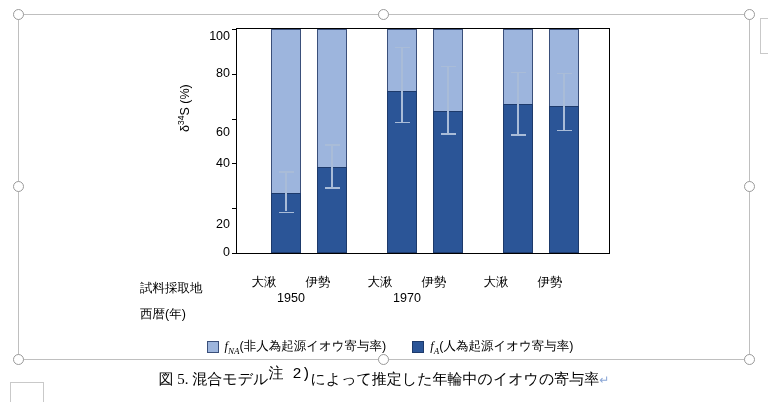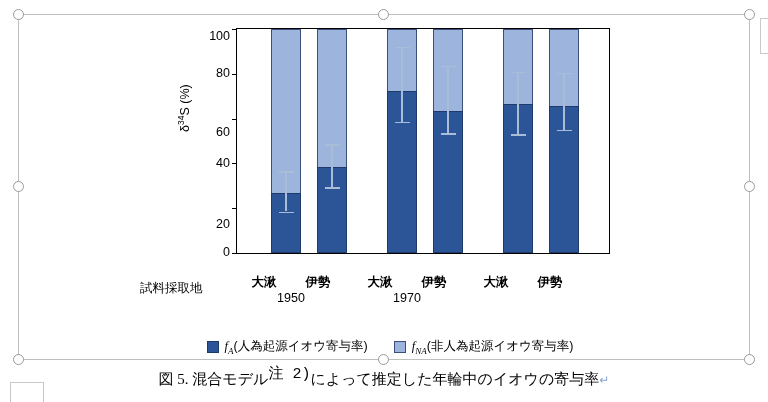--- a/index.html
+++ b/index.html
@@ -195,21 +195,21 @@
   .grp {
     position: absolute;
     width: 110px;
     text-align: center;
   }
   .grp .sites {
     display: flex;
     justify-content: center;
     gap: 14px;
   }
-  .grp .site { width: 40px; text-align: center; font-weight: bold; }
+  .grp .site { width: 40px; text-align: center; }
   .grp .year { margin-top: 0; }
 
   
   #legend {
     position: absolute;
     left: 0;
     top: 316px;
     width: 520px;
     display: flex;
     justify-content: center;
@@ -333,20 +333,21 @@
       </div>
 
       <div class="err" style="left:326.3px; top:43.7px; height:57.1px;"></div>
       <div class="err-cap" style="left:319.5px; top:43.7px;"></div>
       <div class="err-cap" style="left:319.5px; top:100.8px;"></div>
     </div>
   </div>
 
   <div id="xlabels">
     <div class="row-label" id="row1-label">試料採取地</div>
+    <div class="row-label" id="row2-label">西暦(年)</div>
 
     <div class="grp" style="left:106px;">
       <div class="sites">
         <div class="site">大湫</div>
         <div class="site">伊勢</div>
       </div>
       <div class="year">1950</div>
     </div>
 
     <div class="grp" style="left:222px;">
@@ -360,25 +361,25 @@
     <div class="grp" style="left:338px;">
       <div class="sites">
         <div class="site">大湫</div>
         <div class="site">伊勢</div>
       </div>
     </div>
   </div>
 
   <div id="legend">
     <div class="legend-item">
+      <span class="swatch sw-light"></span>
+      <span><i>f</i><sub><i>NA</i></sub><span>(非人為起源イオウ寄与率)</span></span>
+    </div>
+    <div class="legend-item">
       <span class="swatch sw-dark"></span>
       <span><i>f</i><sub><i>A</i></sub><span>(人為起源イオウ寄与率)</span></span>
-    </div>
-    <div class="legend-item">
-      <span class="swatch sw-light"></span>
-      <span><i>f</i><sub><i>NA</i></sub><span>(非人為起源イオウ寄与率)</span></span>
     </div>
   </div>
 </div>
 
 <div id="caption">
   <span>図 5.  混合モデル</span><sup>注 2)</sup><span>によって推定した年輪中のイオウの寄与率</span><span class="pilcrow">↵</span>
 </div>
 
 </body></html>

